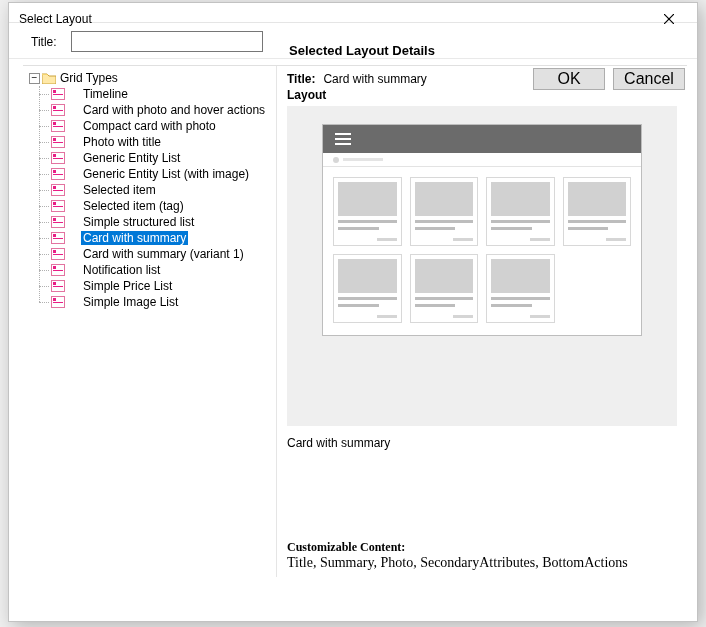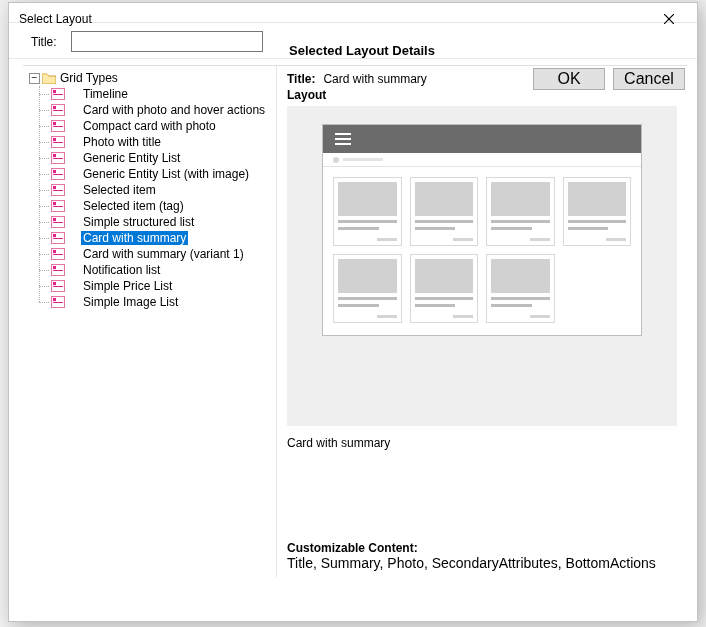--- a/index.html
+++ b/index.html
@@ -203,21 +203,21 @@
     padding: 4px 4px 4px 4px;
     display: flex; flex-direction: column; gap: 4px;
   }
   .card .img { height: 34px; background: #d1d1d1; }
   .card .t1 { height: 3px; background: #bdbdbd; }
   .card .t2 { height: 3px; width: 70%; background: #bdbdbd; }
   .card .foot { height: 3px; width: 20px; background: #d5d5d5; align-self: flex-end; margin-top: 4px; }
   .desc-block { margin-top: 10px; }
   .desc-block .k { font-weight: bold; }
   .desc-block .v { font-size: 12px; }
-  .cust-block { position: absolute; left: 10px; bottom: 6px; right: 10px; }
+  .cust-block { position: absolute; left: 10px; bottom: 6px; right: 10px; font-family: Liberation Serif, serif; }
   .cust-block .k { font-weight: bold; }
   .cust-block .v { font-size: 14px; }
   .footer {
     height: 40px;
     border-top: 1px solid #e9e9e9;
     display: flex;
     align-items: center;
     justify-content: flex-end;
     gap: 8px;
     padding-right: 12px;

